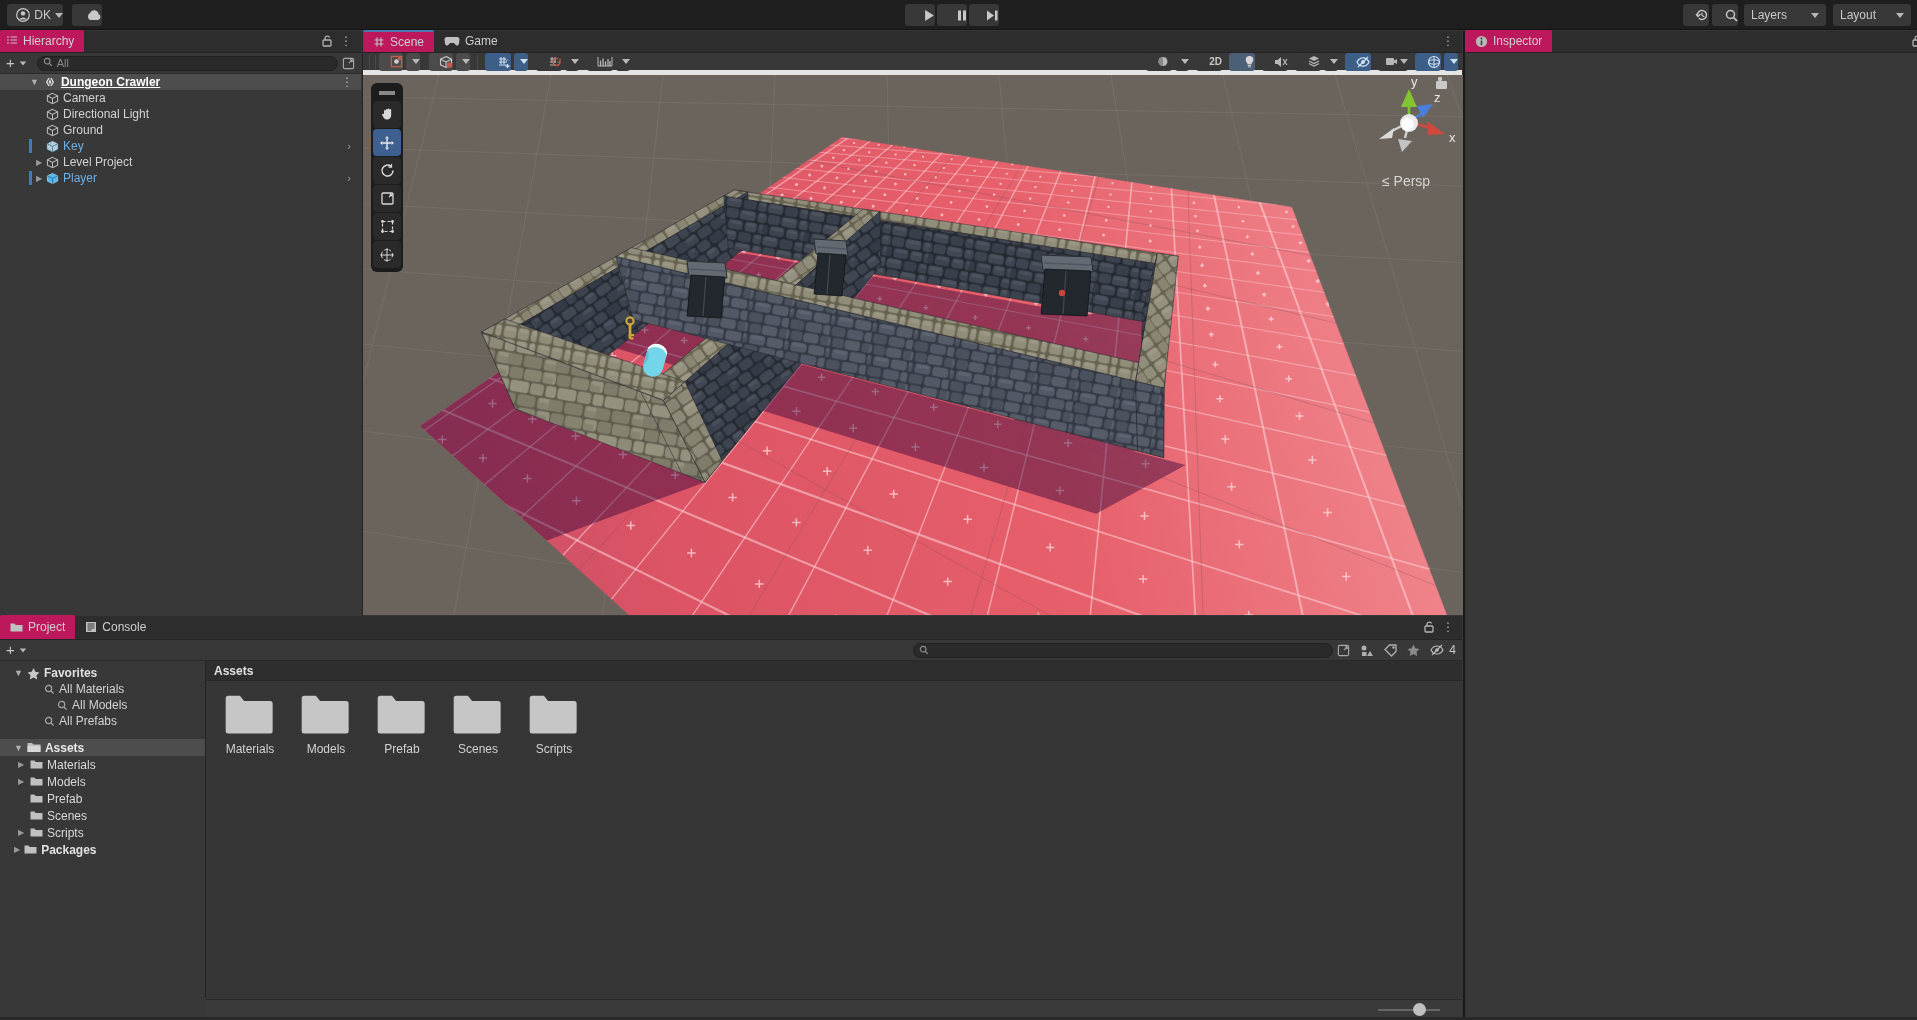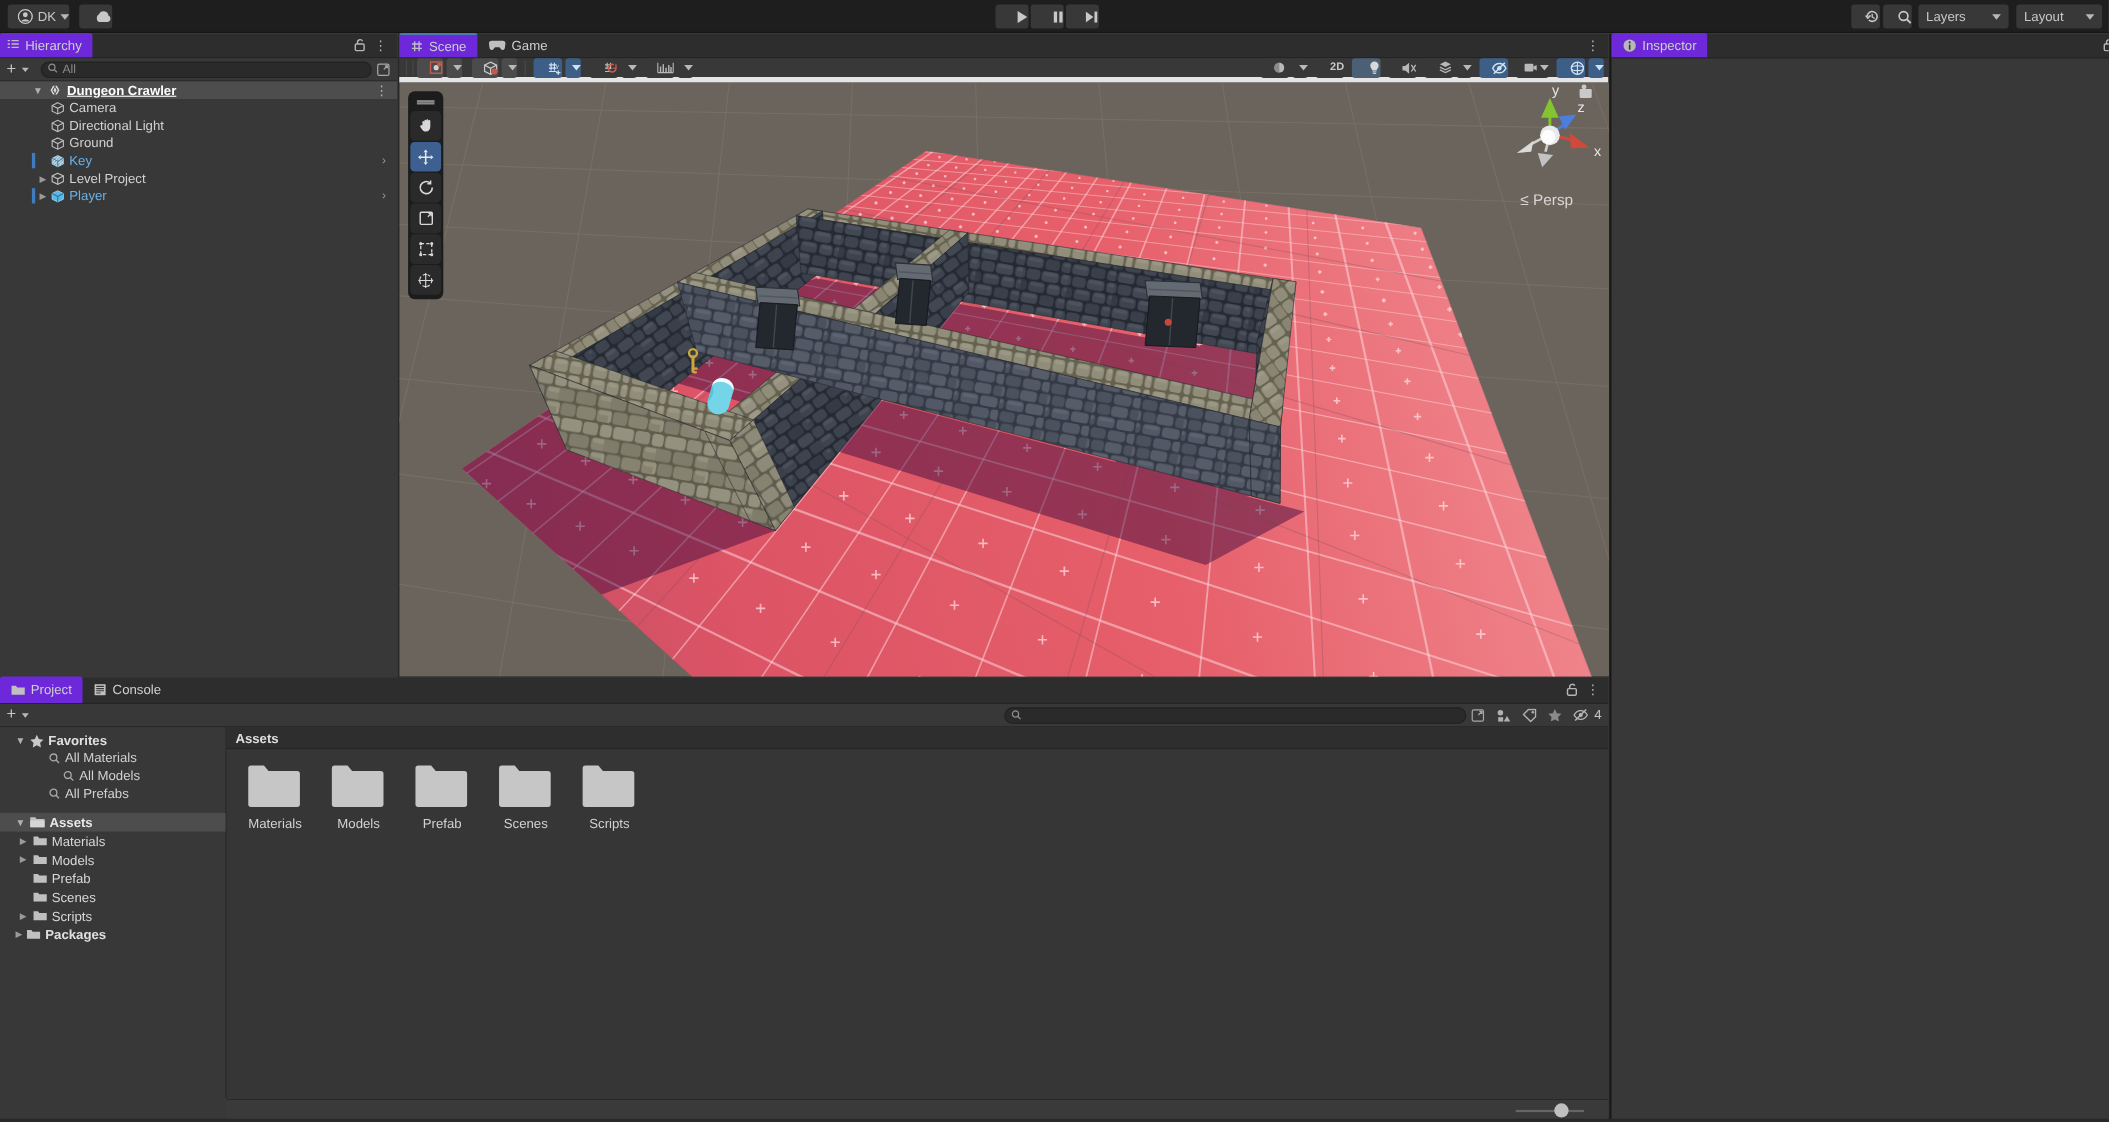--- a/index.html
+++ b/index.html
@@ -1,20 +1,20 @@
 <!DOCTYPE html>
 <html><head><meta charset="utf-8"><style>
 *{margin:0;padding:0;box-sizing:border-box;font-family:"Liberation Sans",sans-serif;}
 body{width:1917px;height:1020px;background:#383838;overflow:hidden;position:relative;color:#d2d2d2;font-size:12px;}
 .abs{position:absolute;}
 .btn{background:#383838;border-radius:3px;display:flex;align-items:center;justify-content:flex-end;color:#c8c8c8;}
 .caret{width:0;height:0;border-left:4px solid transparent;border-right:4px solid transparent;border-top:5px solid #b8b8b8;display:inline-block;}
 .tabrow{background:#2d2d2d;height:22px;display:flex;align-items:flex-end;border-bottom:1px solid #242424;}
 .tab{height:22px;padding:0 10px;display:flex;align-items:center;gap:5px;font-size:12px;color:#cfcfcf;}
-.tab.active{background:#6d28d9;border-radius:2px 2px 0 0;}
+.tab.active{background:#be185d;border-radius:2px 2px 0 0;}
 .tab.focus{border-top:2px solid #4a78b0;}
 .icon12{width:12px;height:12px;display:inline-block;}
 svg{display:block;}
 </style></head><body>
 
 <div class="abs" style="left:0;top:0;width:1917px;height:30px;background:#1e1e1e;border-bottom:1px solid #141414;">
   <div class="abs btn" style="left:7px;top:4px;width:56px;height:22px;gap:4px;">
     <svg width="14" height="14" viewBox="0 0 14 14">
         <circle cx="7" cy="7" r="6.3" fill="none" stroke="#c8c8c8" stroke-width="1.2"></circle>
         <circle cx="7" cy="5.4" r="2.2" fill="#c8c8c8"></circle>

